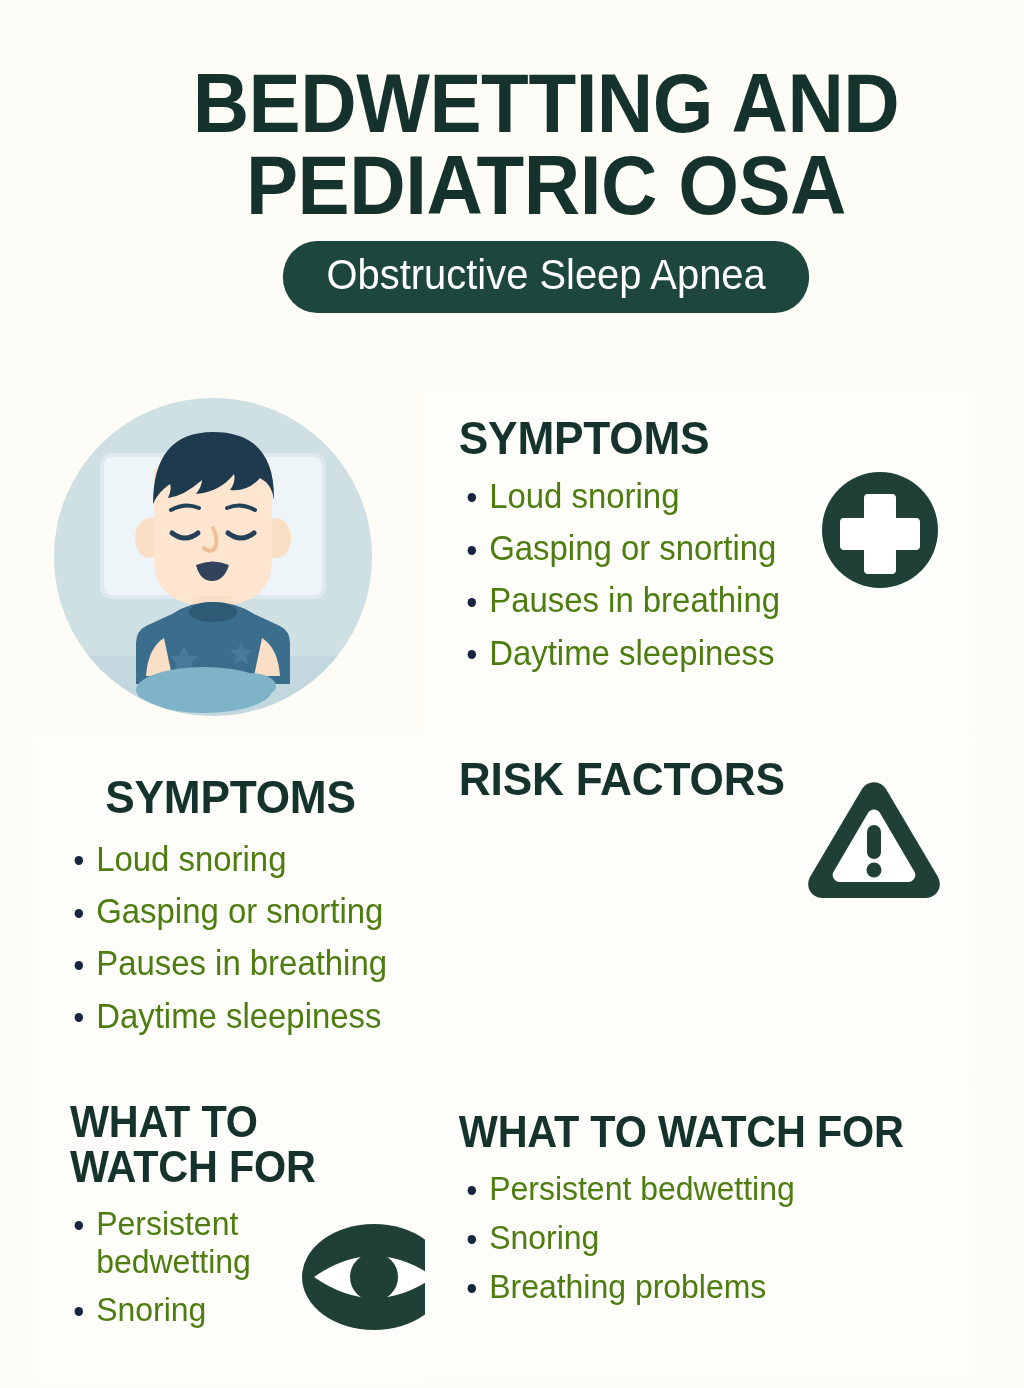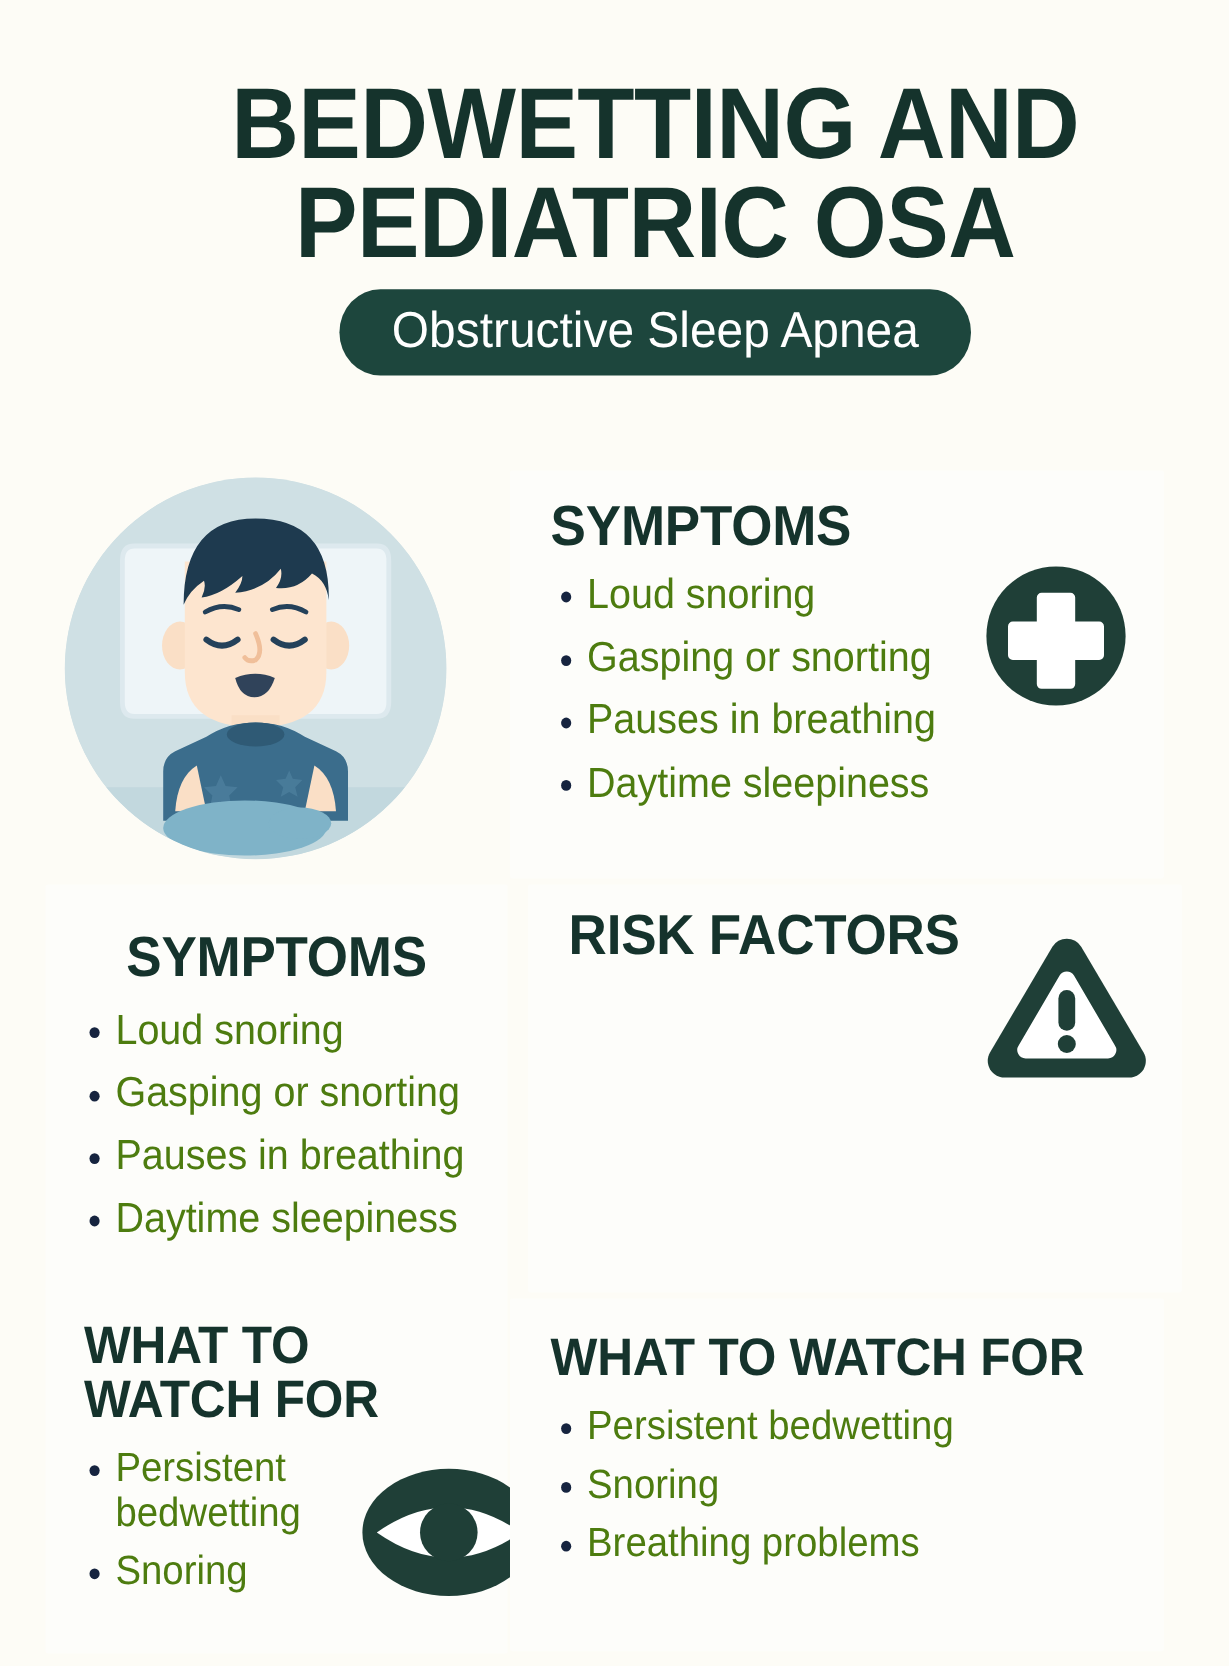--- a/index.html
+++ b/index.html
@@ -82,21 +82,21 @@
     width: 318px;
     height: 318px;
     border-radius: 50%;
     background: #cfe0e4;
     overflow: hidden;
   }
 
   
   .p-symptoms-top  { left: 425px; top: 392px;  width: 545px; height: 340px; }
   .p-symptoms-left { left: 38px;  top: 737px;  width: 385px; height: 340px; }
-  .p-risk          { left: 440px; top: 737px;  width: 545px; height: 340px; }
+  .p-risk          { left: 425px; top: 737px;  width: 545px; height: 340px; }
   .p-watch-left    { left: 38px;  top: 1072px; width: 385px; height: 306px; }
   .p-watch-right   { left: 425px; top: 1082px; width: 545px; height: 294px; }
 
   .panel-inner {
     position: relative;
     width: 100%;
     height: 100%;
   }
 
   h2.sec-title {

